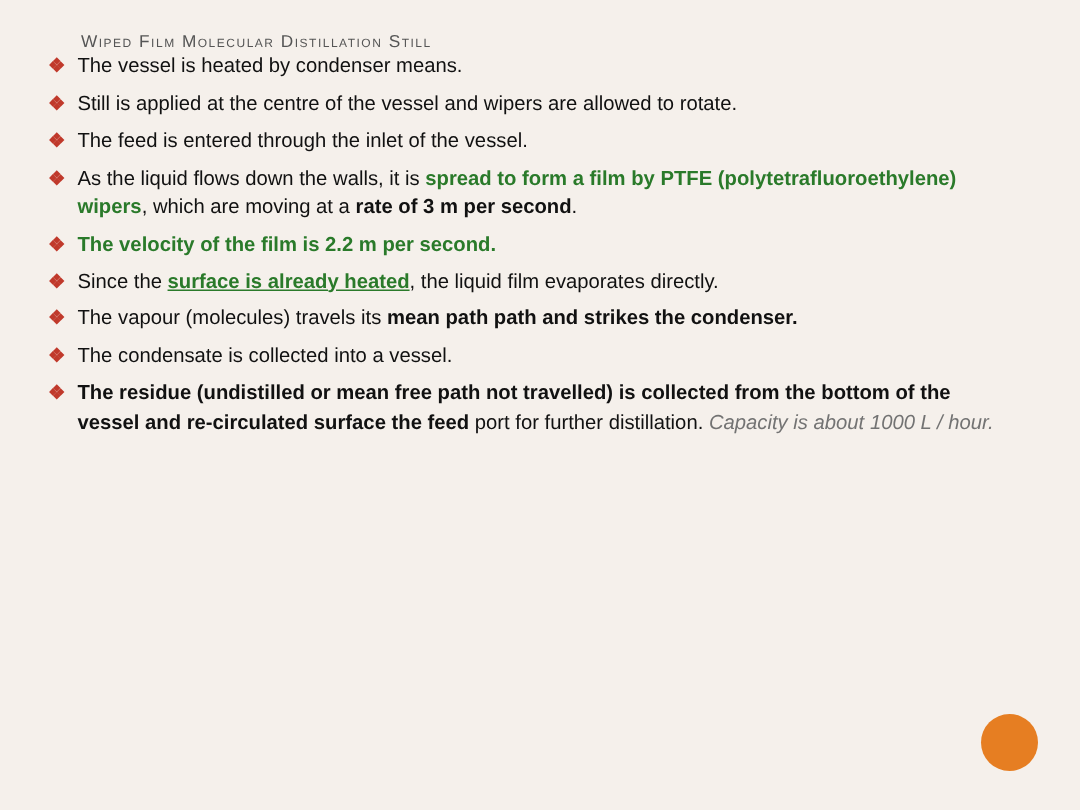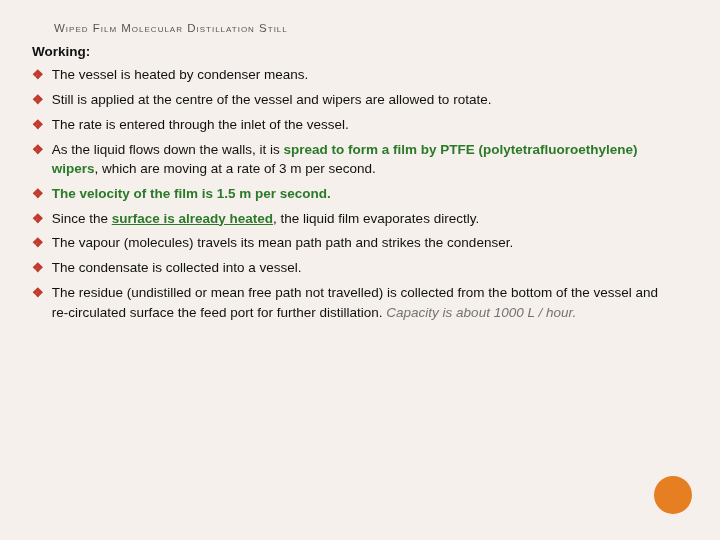--- a/index.html
+++ b/index.html
@@ -27,21 +27,21 @@
       color: #111;
       margin-bottom: 6px;
       font-family: Arial, Helvetica, sans-serif;
     }
 
     .subtitle {
       font-size: 11.5px;
       font-variant: small-caps;
       letter-spacing: 1px;
       color: #555;
-      margin-bottom: 10px;
+      margin-bottom: 0;
       padding-left: 22px;
     }
 
     .working-label {
       font-weight: bold;
       font-size: 13.5px;
       margin-bottom: 6px;
     }
 
     .bullet-list {
@@ -74,21 +74,21 @@
       font-weight: bold;
     }
 
     .green-underline {
       color: #2a7a2a;
       font-weight: bold;
       text-decoration: underline;
     }
 
     .bold {
-      font-weight: normal;
+      font-weight: bold;
     }
 
     .italic-green {
       color: #737373;
       font-style: italic;
     }
 
     .orange-circle {
       position: absolute;
       bottom: 26px;
@@ -100,47 +100,46 @@
     }
   </style>
 </head>
 <body>
 
 <div class="page">
 
 
   <div class="subtitle">Wiped Film Molecular Distillation Still</div>
 
-  <div class="working-label">Working:</div>
 
   <ul class="bullet-list">
 
     <li>
       <span class="bullet">❖</span>
       <span class="content">The vessel is heated by condenser means.</span>
     </li>
 
     <li>
       <span class="bullet">❖</span>
       <span class="content">Still is applied at the centre of the vessel and wipers are allowed to rotate.</span>
     </li>
 
     <li>
       <span class="bullet">❖</span>
-      <span class="content">The rate is entered through the inlet of the vessel.</span>
+      <span class="content">The feed is entered through the inlet of the vessel.</span>
     </li>
 
     <li>
       <span class="bullet">❖</span>
       <span class="content">As the liquid flows down the walls, it is <span class="green-bold">spread to form a film by PTFE (polytetrafluoroethylene) wipers</span>, which are moving at a <span class="bold">rate of 3 m per second</span>.</span>
     </li>
 
     <li>
       <span class="bullet">❖</span>
-      <span class="content green-bold">The velocity of the film is 1.5 m per second.</span>
+      <span class="content green-bold">The velocity of the film is 2.2 m per second.</span>
     </li>
 
     <li>
       <span class="bullet">❖</span>
       <span class="content">Since the <span class="green-underline">surface is already heated</span>, the liquid film evaporates directly.</span>
     </li>
 
     <li>
       <span class="bullet">❖</span>
       <span class="content">The vapour (molecules) travels its <span class="bold">mean path path and strikes the condenser.</span></span>

